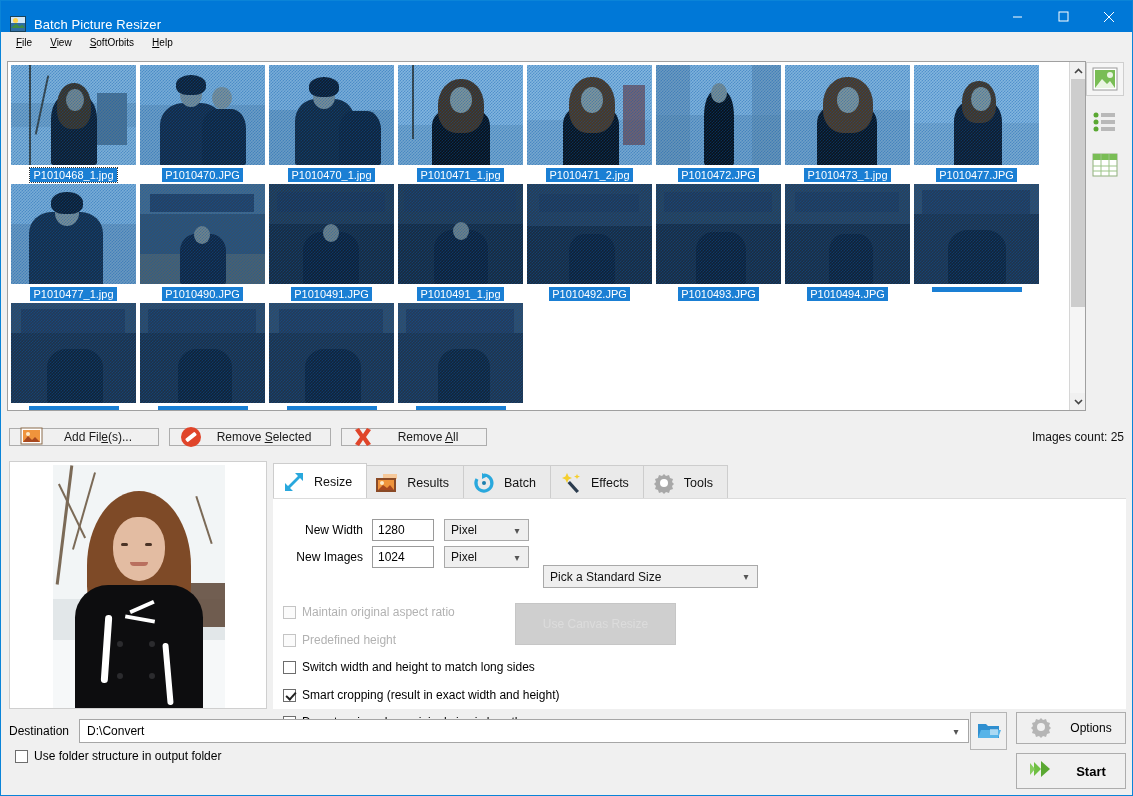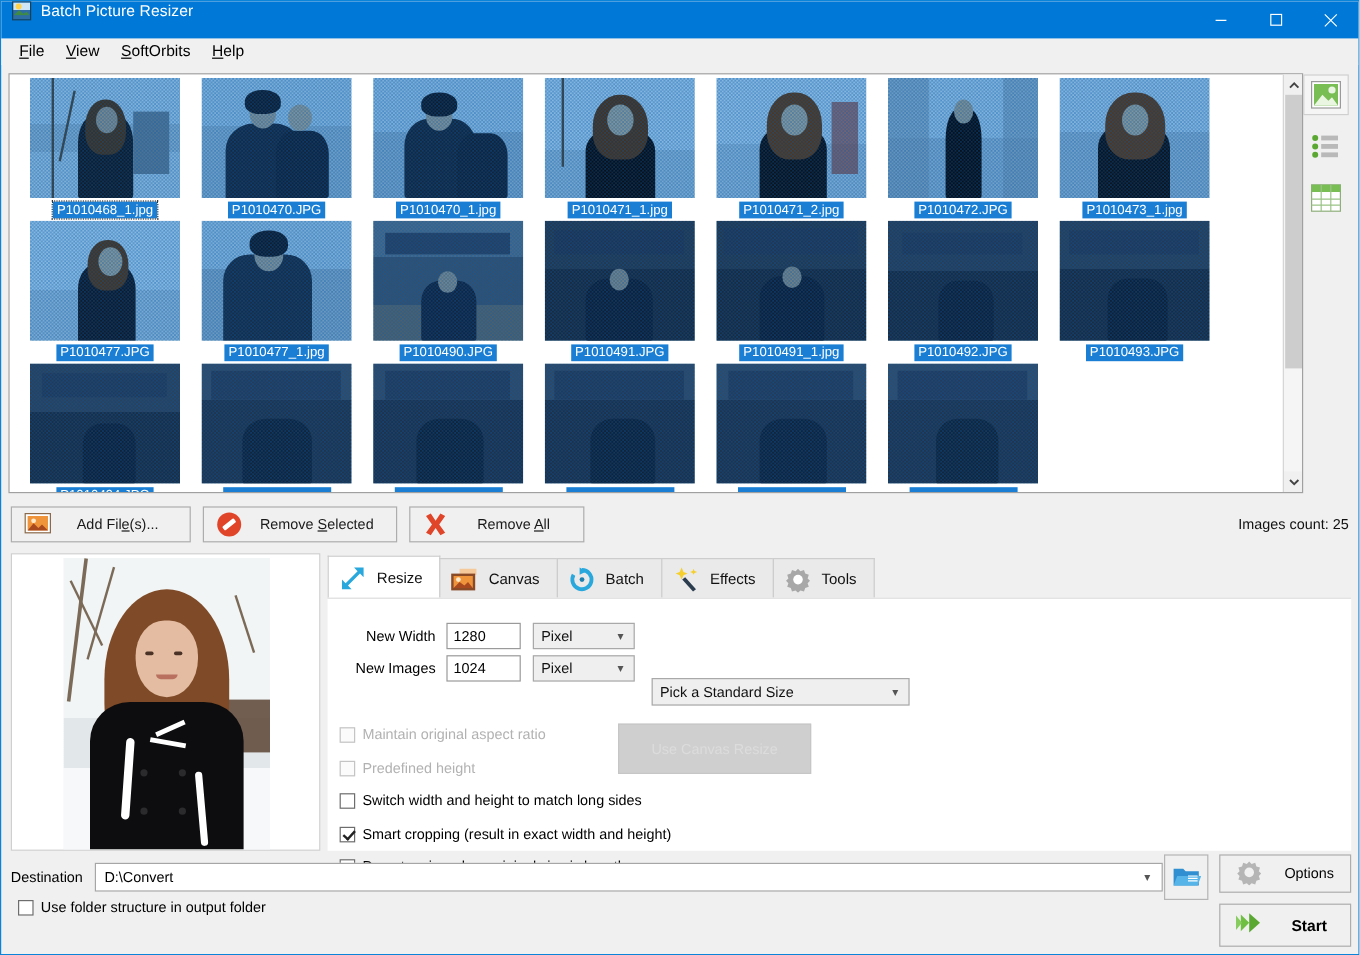--- a/index.html
+++ b/index.html
@@ -18,21 +18,21 @@
     background: #f0f0f0;
     border: 1px solid #0a84d8;
     overflow: hidden;
   }
 
   
   #titlebar {
     height: 31px;
     background: #0078d7;
     display: flex;
-    align-items: flex-start;
+    align-items: flex-end;
     position: relative;
   }
   #titlebar .app-icon {
     width: 16px; height: 16px;
     margin-left: 9px; margin-right: 8px;
     position: relative;
     flex: 0 0 auto;
     background: linear-gradient(#cfe6f7 0 45%, #2e6da4 45% 100%);
     border: 1px solid #16425b;
   }
@@ -66,21 +66,21 @@
   #menubar {
     height: 22px;
     background: #f0f0f0;
     display: flex;
     align-items: center;
     padding-left: 6px;
     border-bottom: 1px solid #f0f0f0;
   }
   .menu-item {
     padding: 2px 9px;
-    font-size: 13px;
+    font-size: 10px;
     color: #000;
     cursor: default;
     white-space: nowrap;
   }
   .menu-item u { text-decoration: underline; }
 
   
   #thumbs-wrap {
     position: absolute;
     left: 6px; top: 60px;
@@ -94,21 +94,21 @@
     left: 0; top: 0;
     width: 1063px; height: 350px;
     padding: 3px 0 0 3px;
     display: flex;
     flex-wrap: wrap;
     align-content: flex-start;
     overflow: hidden;
   }
   .thumb {
     width: 125px;
-    margin: 0 4px 2px 14px;
+    margin: 0 4px 2px 0;
     display: flex;
     flex-direction: column;
     align-items: center;
   }
   .thumb .pic {
     width: 125px; height: 100px;
     position: relative;
     overflow: hidden;
     background: #dfe6ea;
   }
@@ -191,21 +191,21 @@
   .viewbtn.active { background: #f5f5f5; border: 1px solid #cfcfcf; }
 
   
   #actionrow {
     position: absolute;
     left: 8px; top: 418px;
     width: 1117px; height: 36px;
     display: flex; align-items: center; gap: 10px;
   }
   .btn {
-    height: 30px;
+    height: 18px;
     background: #f0f0f0;
     border: 1px solid #adadad;
     display: flex; align-items: center;
     padding: 0 14px 0 10px;
     font-size: 12px;
     color: #1a1a1a;
     cursor: default;
     white-space: nowrap;
   }
   .btn .ic { width: 24px; height: 22px; margin-right: 12px; position: relative; flex:0 0 auto; }
@@ -803,21 +803,21 @@
       <div class="tab">
         <span class="tic">
           <svg width="24" height="22" viewBox="0 0 24 22">
             <path d="M8 2h14v5H8z" fill="#f6c99b"></path>
             <rect x="1" y="6" width="20" height="14" fill="#8a4a26"></rect>
             <rect x="3" y="8" width="16" height="10" fill="#f0943c"></rect>
             <circle cx="7" cy="11" r="2" fill="#fde9c8"></circle>
             <path d="M3 18l5-5 4 3 3-3 4 5z" fill="#a8481f"></path>
           </svg>
         </span>
-        <span>Canvas</span>
+        <span>Results</span>
       </div>
 
       <div class="tab">
         <span class="tic">
           <svg width="24" height="22" viewBox="0 0 24 22">
             <path d="M12 3a8 8 0 1 1-7 4" fill="none" stroke="#29a8dd" stroke-width="3.2"></path>
             <path d="M10 1l6 3-6 3z" fill="#29a8dd"></path>
             <circle cx="12" cy="11" r="2" fill="#1d7fae"></circle>
           </svg>
         </span>

